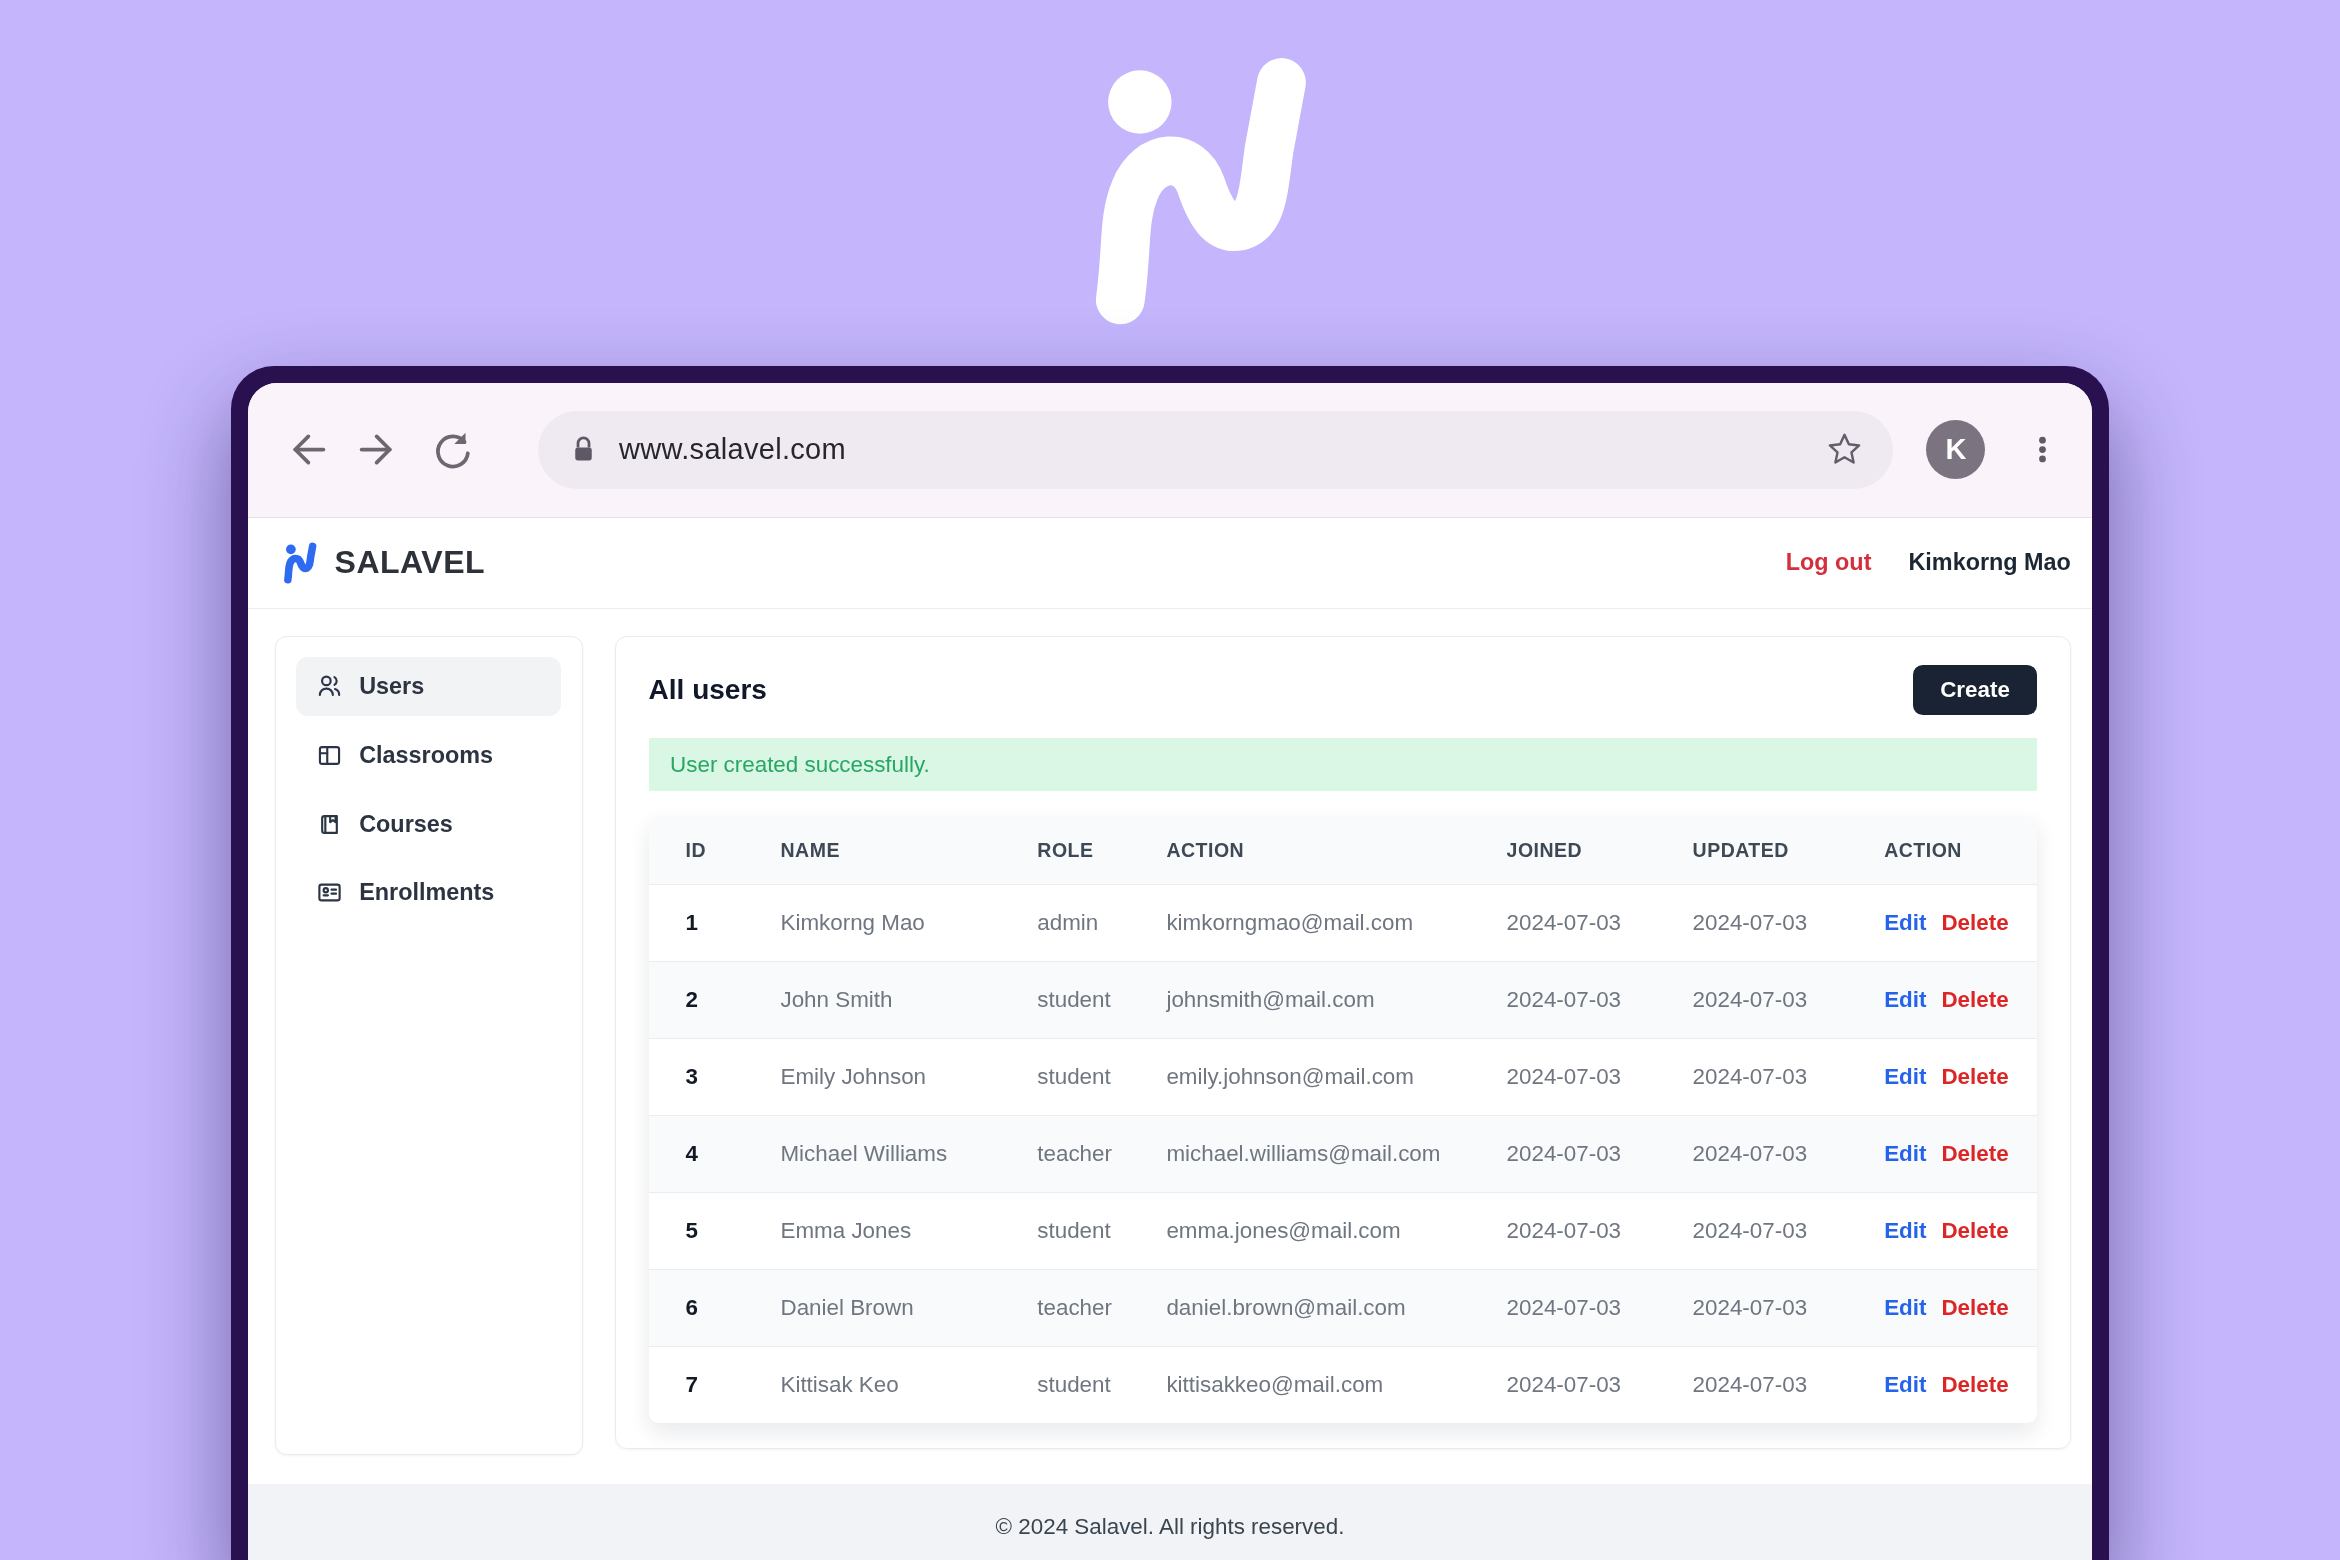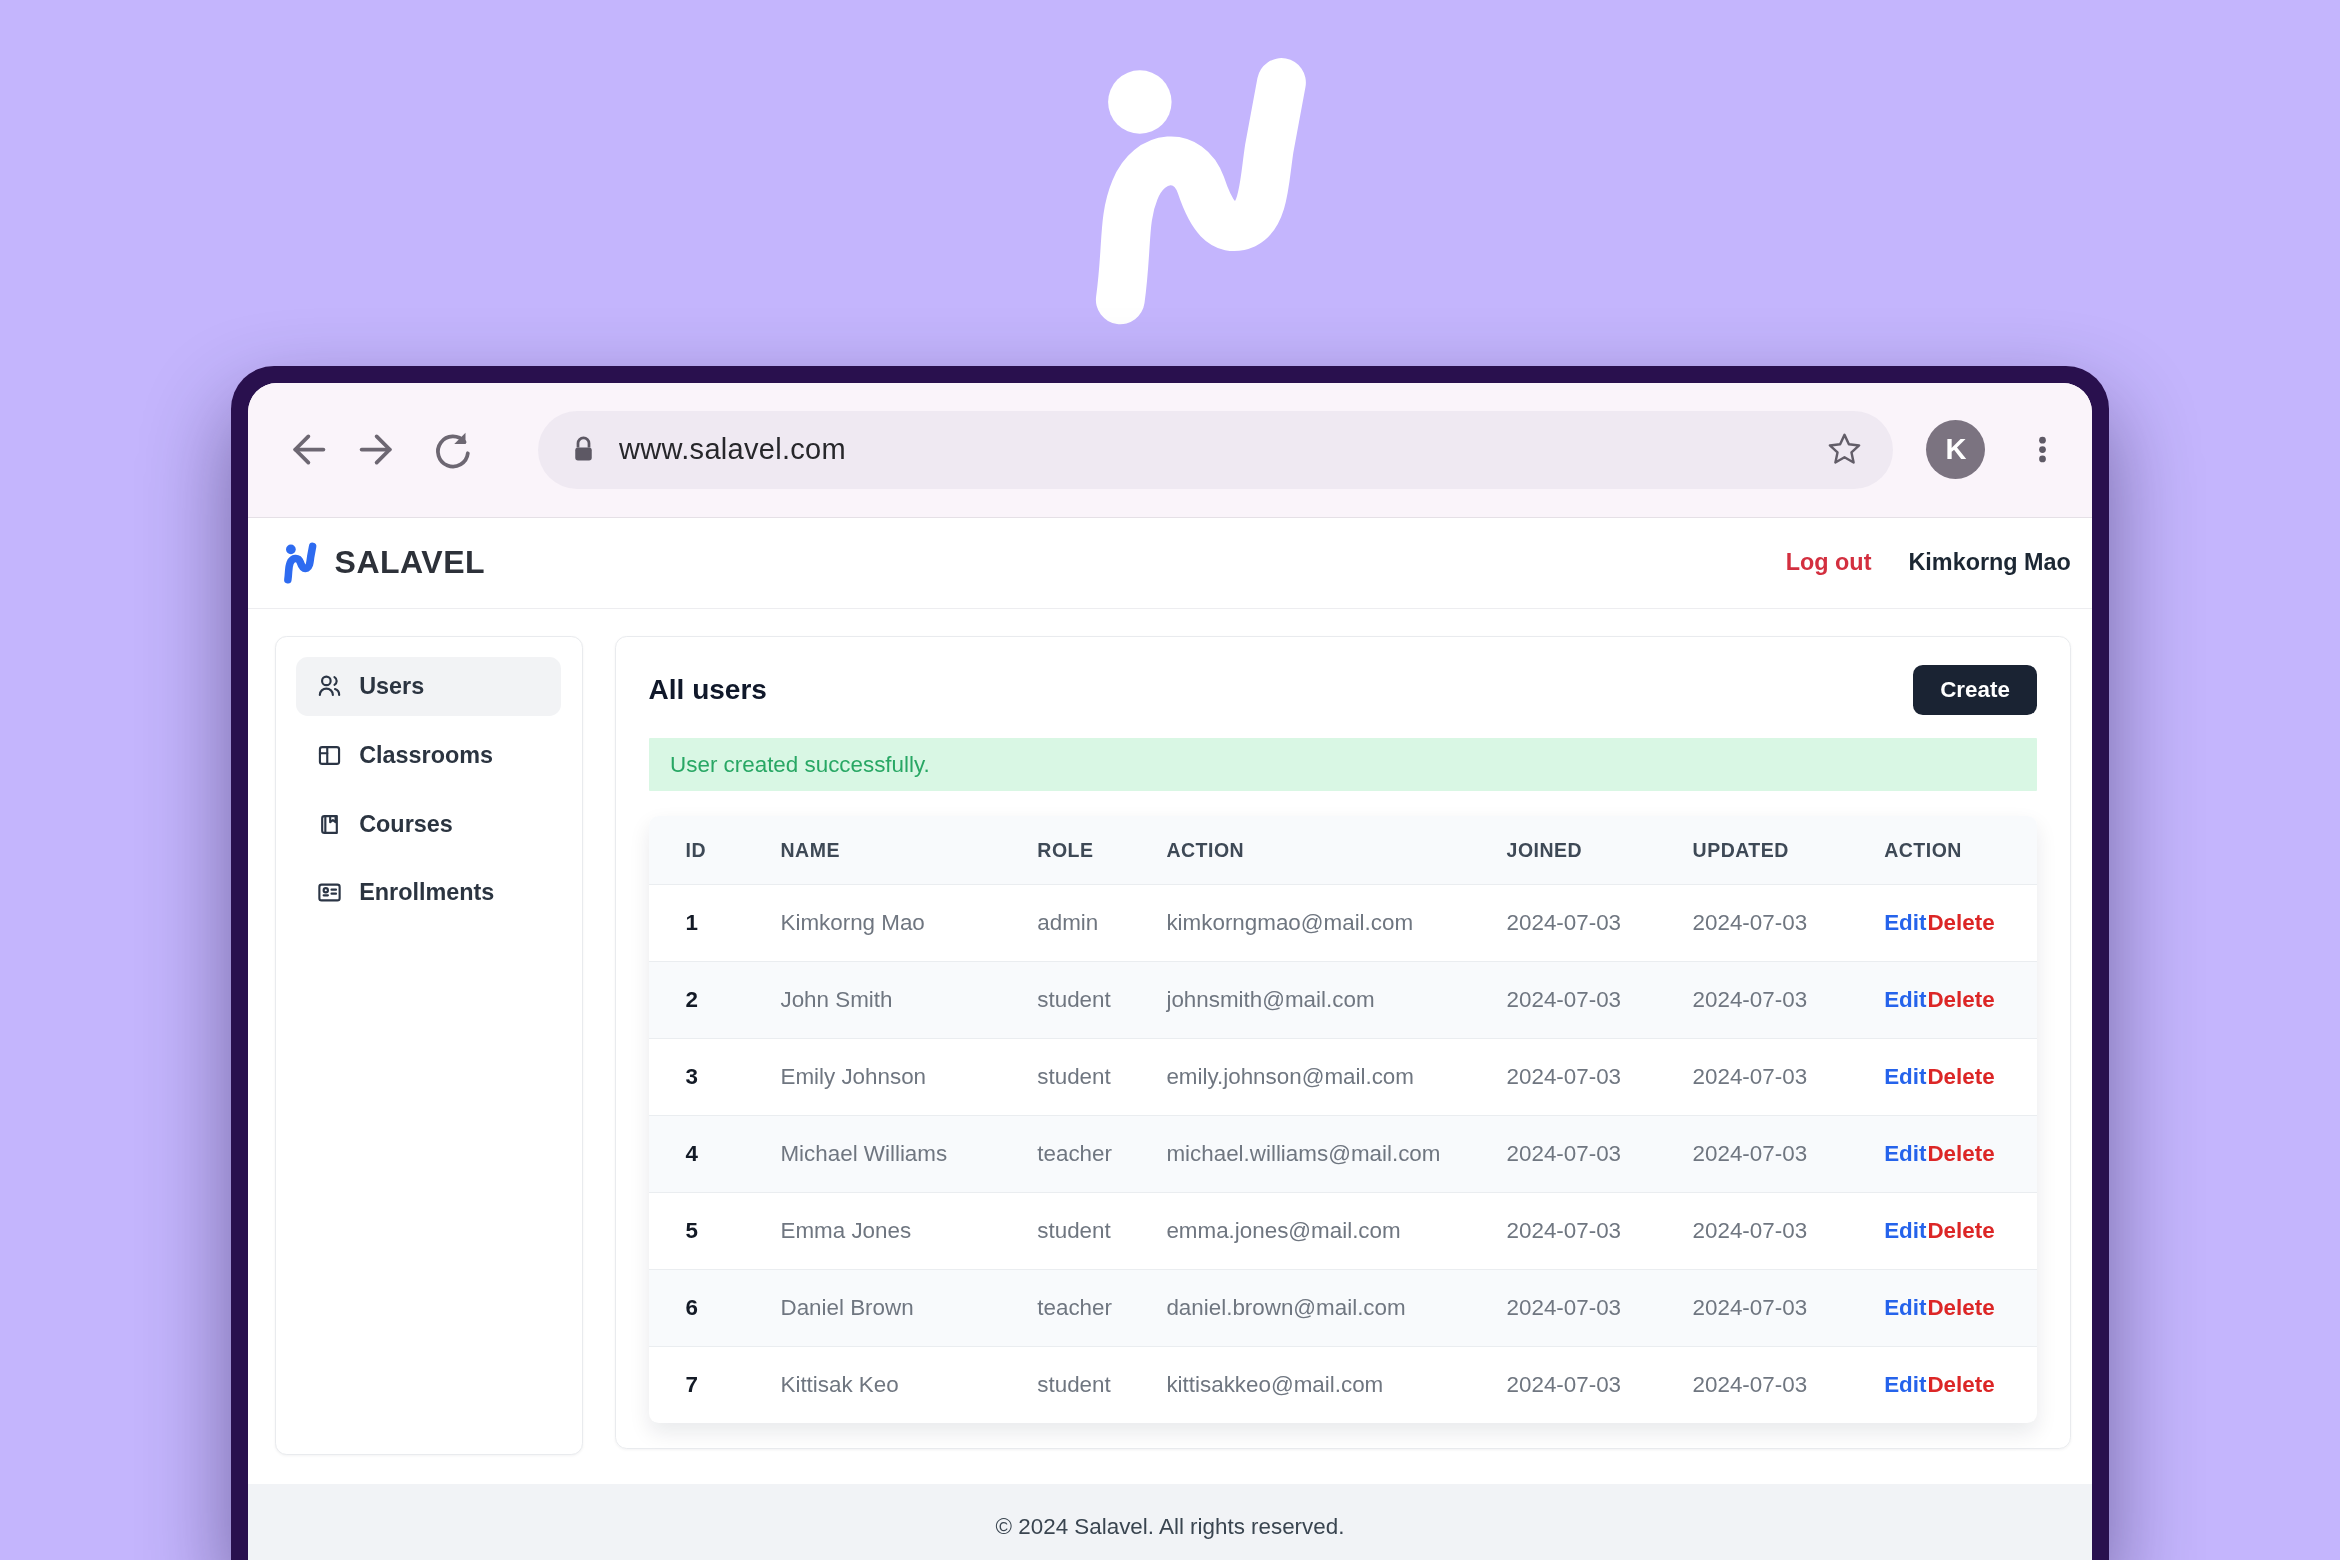--- a/index.html
+++ b/index.html
@@ -101,21 +101,21 @@
     background: #f8fafc; text-align: left; font-size: 19.5px; font-weight: 700;
     color: #3e4956; letter-spacing: 0.5px; padding: 22.4px 9.8px 22.4px 0;
   }
   th:first-child, td:first-child { padding-left: 37px; }
   tbody td {
     font-size: 22.4px; color: #6f7680; padding: 25px 9.8px 25px 0;
     border-top: 1px solid #eaedf0;
   }
   tbody tr:nth-child(even) { background: #f8fafc; }
   td.cell-id { color: #131a26; font-weight: 600; }
-  .edit-link { color: #2563eb; font-weight: 700; margin-right: 1px; cursor: pointer; }
+  .edit-link { color: #2563eb; font-weight: 700; margin-right: 15px; cursor: pointer; }
   .delete-link { color: #dc2626; font-weight: 700; cursor: pointer; }
 
   
   .footer {
     flex: 0 0 86px; background: #f1f3f6; display: flex; align-items: center;
     justify-content: center; font-size: 22.4px; color: #3a4550;
   }
 </style>
 </head>
 <body>

